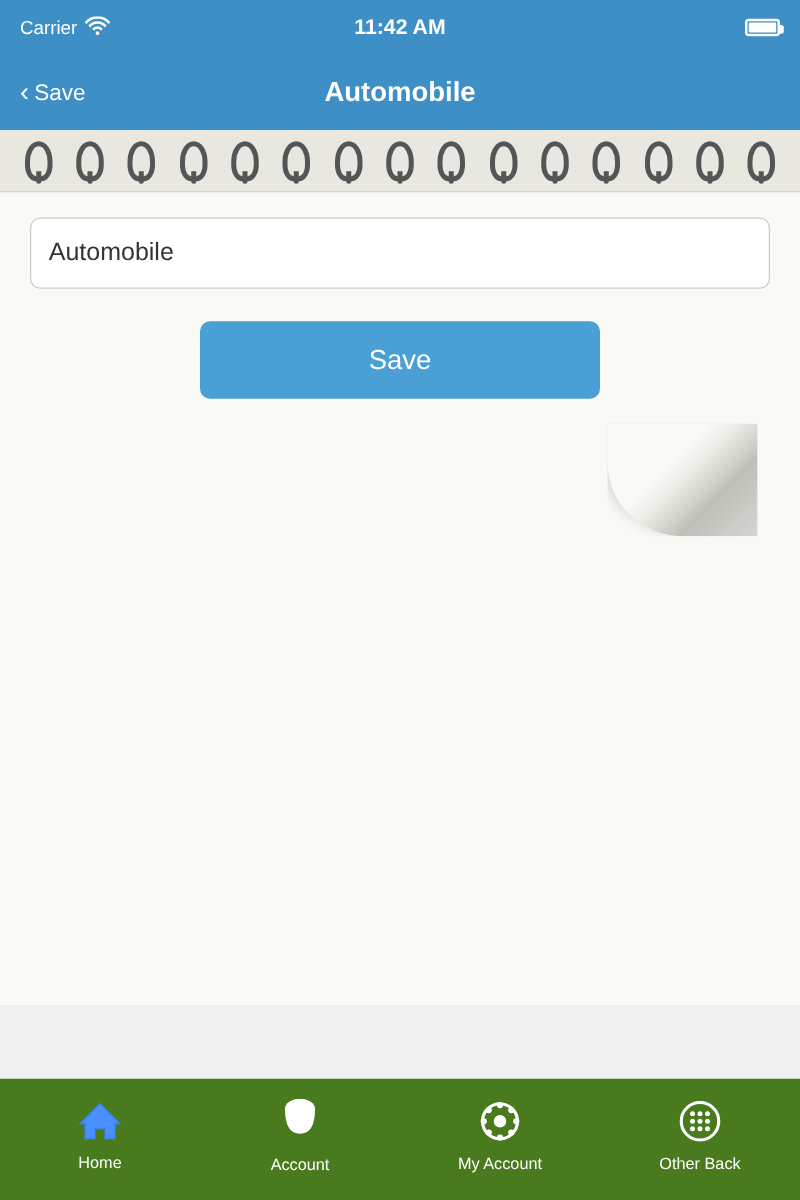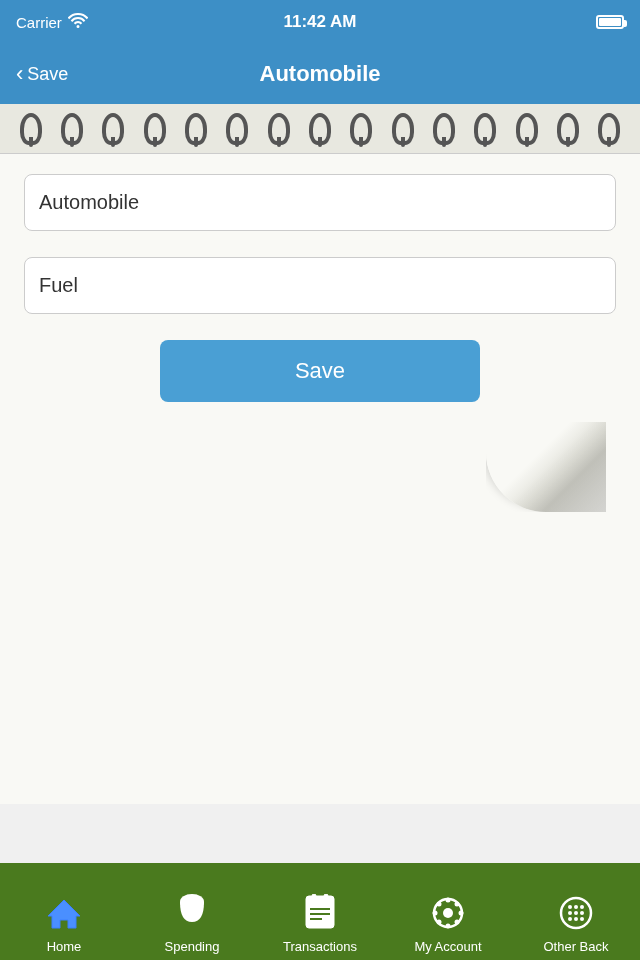--- a/index.html
+++ b/index.html
@@ -173,21 +173,21 @@
     }
 
     
     #tab-bar {
       position: absolute;
       bottom: 0;
       width: 640px;
       height: 97px;
       background: #4a7a1e;
       display: flex;
-      align-items: flex-end;
+      align-items: center;
     }
     .tab-item {
       flex: 1;
       display: flex;
       flex-direction: column;
       align-items: center;
       justify-content: center;
       color: white;
       font-size: 13px;
       cursor: pointer;
@@ -245,23 +245,20 @@
     <div class="spiral-ring"></div>
     <div class="spiral-ring"></div>
     <div class="spiral-ring"></div>
     <div class="spiral-ring"></div>
   </div>
 
   <div id="form-area">
     <div class="form-field">
       <input class="form-input" type="text" value="Automobile" style="">
     </div>
-    <div class="form-field">
-      <input class="form-input" type="text" value="Fuel" style="">
-    </div>
 
     <button id="save-button">Save</button>
 
     <div id="page-curl-container">
       <div class="page-curl">
         <div class="curl-inner"></div>
         <div class="curl-shadow"></div>
       </div>
     </div>
   </div>
@@ -279,38 +276,23 @@
   </div>
 
   <div class="tab-item">
     <span class="tab-icon">
       <svg width="30" height="36" viewBox="0 0 30 36" fill="white">
         <ellipse cx="15" cy="8" rx="12" ry="8" fill="white"></ellipse>
         <path d="M3 8 Q3 28 15 28 Q27 28 27 8" fill="white"></path>
         <ellipse cx="15" cy="8" rx="12" ry="8" fill="white" opacity="0.3"></ellipse>
       </svg>
     </span>
-    <span style="font-size:13px;">Spending</span>
-  </div>
-
-  <div class="tab-item">
-    <span class="tab-icon">
-      <svg width="32" height="36" viewBox="0 0 32 36" fill="none">
-        <rect x="2" y="2" width="28" height="32" rx="3" fill="white" stroke="white" stroke-width="1"></rect>
-        <rect x="2" y="2" width="28" height="7" rx="3" fill="white"></rect>
-        <line x1="6" y1="15" x2="26" y2="15" stroke="#4a7a1e" stroke-width="2"></line>
-        <line x1="6" y1="20" x2="26" y2="20" stroke="#4a7a1e" stroke-width="2"></line>
-        <line x1="6" y1="25" x2="18" y2="25" stroke="#4a7a1e" stroke-width="2"></line>
-
-        <rect x="8" y="0" width="4" height="6" rx="2" fill="white" stroke="white"></rect>
-        <rect x="20" y="0" width="4" height="6" rx="2" fill="white" stroke="white"></rect>
-      </svg>
-    </span>
-    <span style="font-size:13px;">Transactions</span>
-  </div>
+    <span style="font-size:13px;">Account</span>
+  </div>
+
 
   <div class="tab-item">
     <span class="tab-icon">
       <svg width="34" height="34" viewBox="0 0 34 34" fill="white">
         <circle cx="17" cy="17" r="14" fill="none" stroke="white" stroke-width="2.5"></circle>
         <circle cx="17" cy="17" r="5" fill="white"></circle>
         <circle cx="17" cy="4" r="2.5" fill="white"></circle>
         <circle cx="17" cy="30" r="2.5" fill="white"></circle>
         <circle cx="4" cy="17" r="2.5" fill="white"></circle>
         <circle cx="30" cy="17" r="2.5" fill="white"></circle>

